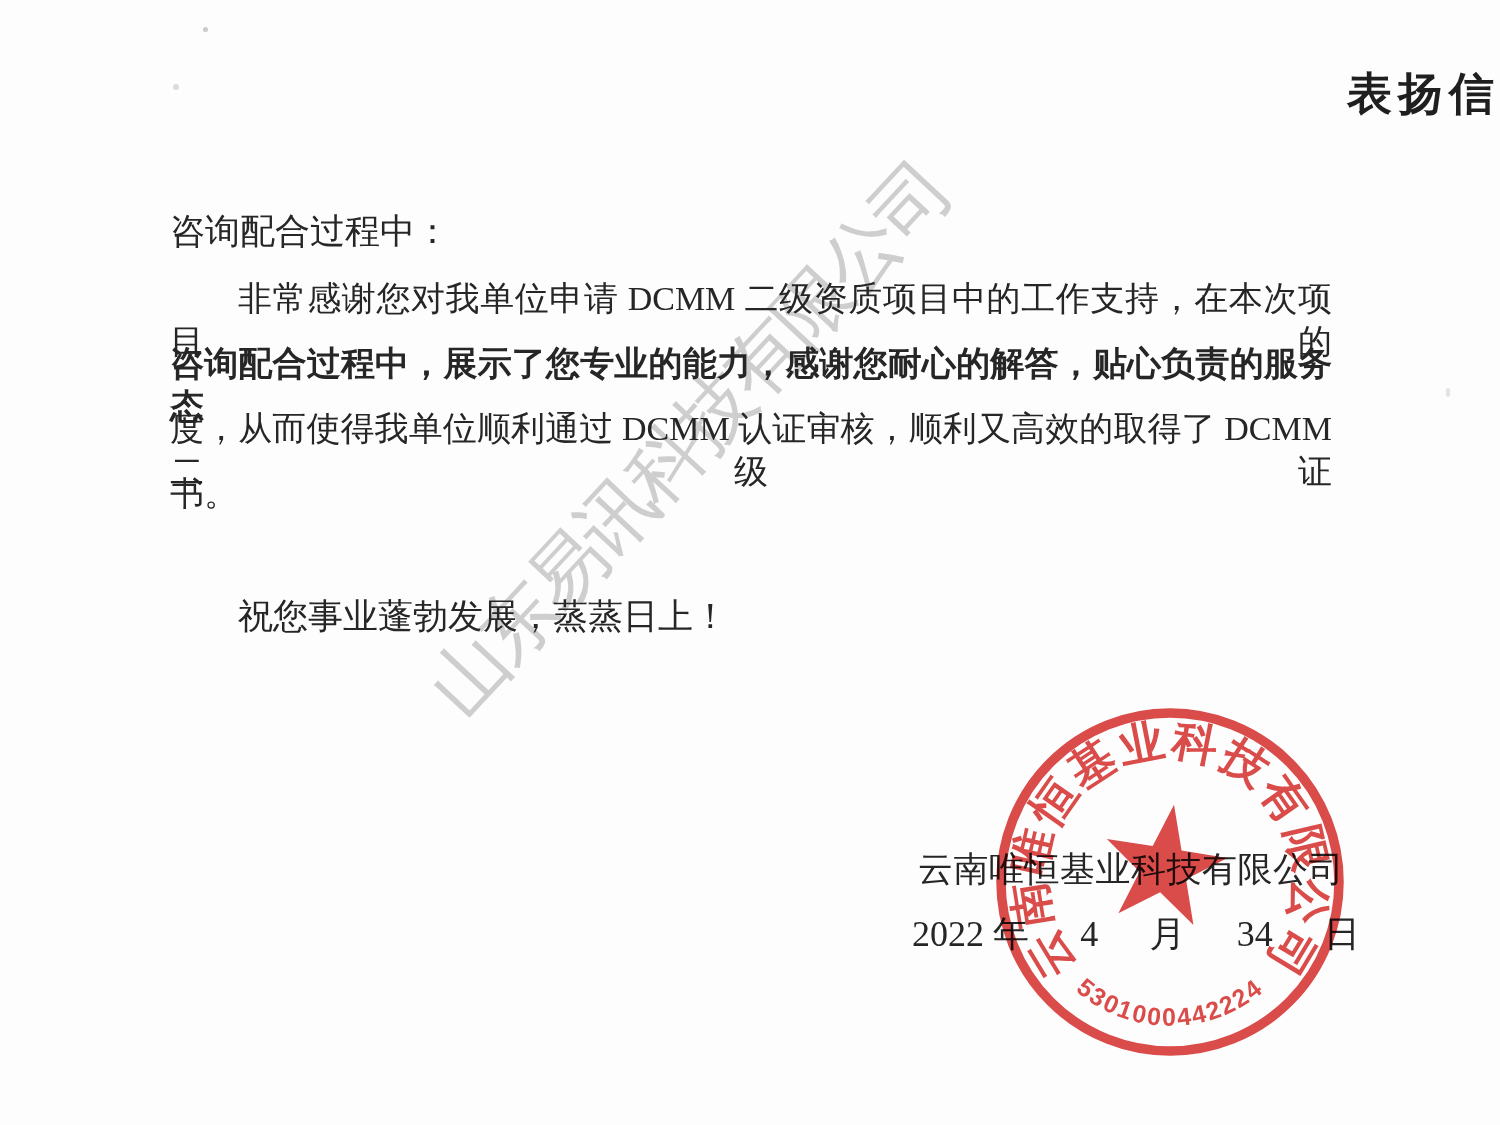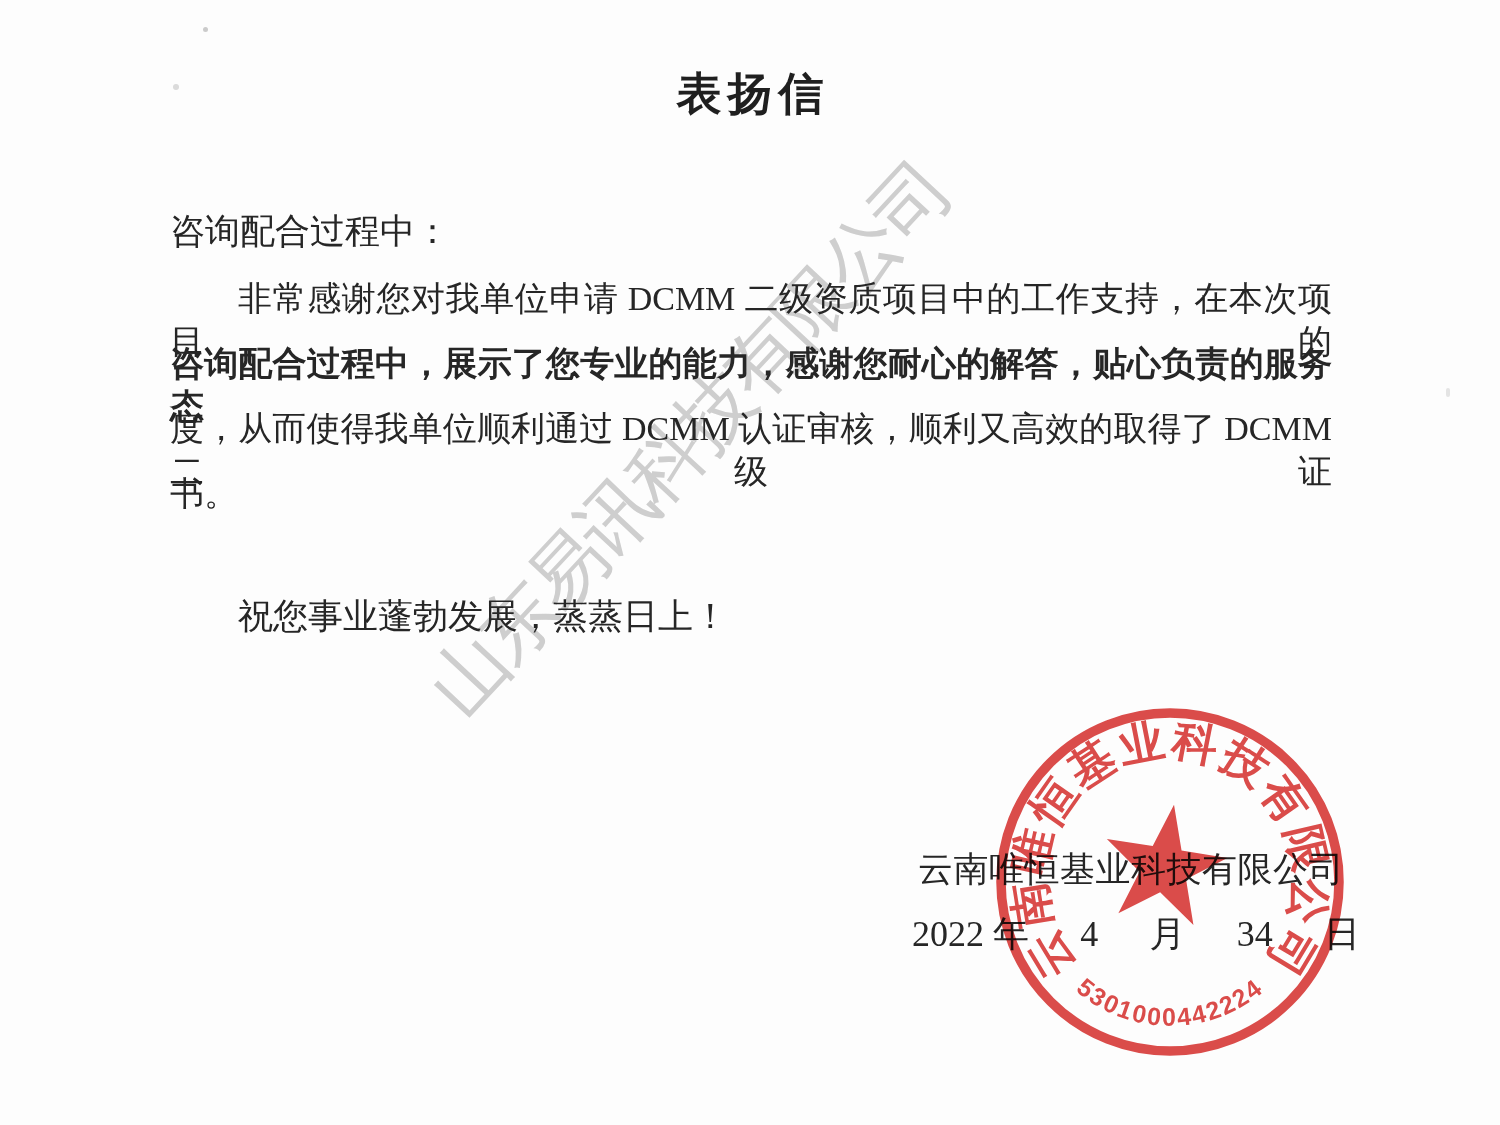--- a/index.html
+++ b/index.html
@@ -21,21 +21,21 @@
     color:#c6c6c6;
     opacity:.85;
     white-space:nowrap;
     z-index:1;
     font-family:"Liberation Serif","DejaVu Serif",serif;
   }
   
   .txt{position:absolute;z-index:2;line-height:1.25;}
   .title{
     left:0;right:0;top:66px;
-    text-align:center;
+    text-align:right;
     font-size:45px;
     font-weight:700;
     letter-spacing:6px;
     font-family:"Liberation Sans","DejaVu Sans",sans-serif;
     color:#1f1f1f;
     padding-left:6px;
   }
   .salutation{left:170px;top:210px;font-size:35px;}
   .bodyline{
     left:170px;width:1162px;

